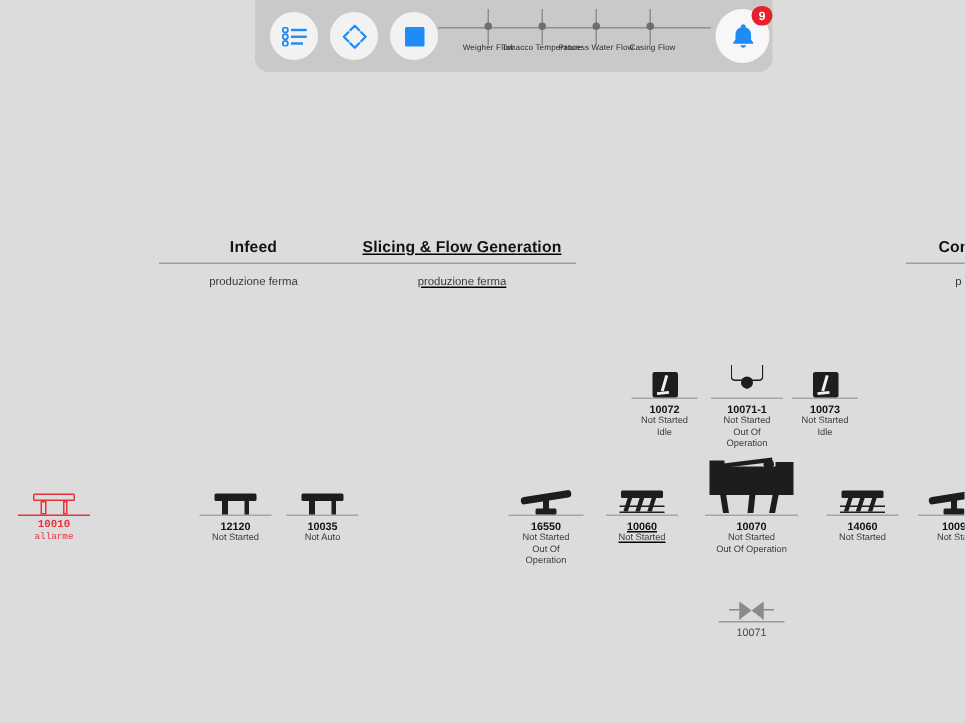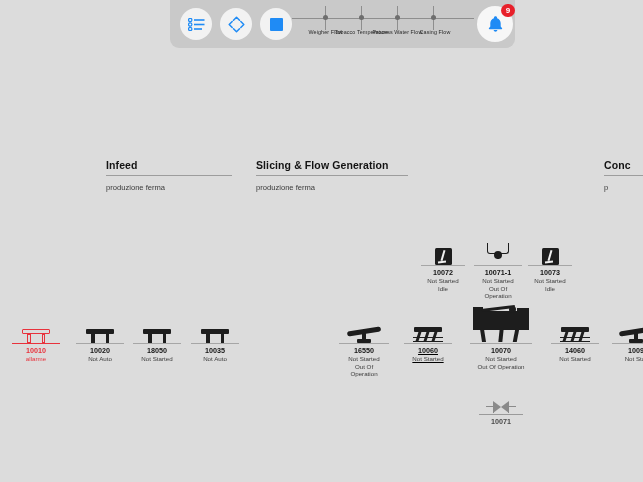--- a/index.html
+++ b/index.html
@@ -107,21 +107,21 @@
     color: #fff;
     font-size: 8px;
     font-weight: bold;
     line-height: 13px;
     text-align: center;
   }
 
   
   .section {
     position: absolute;
-    text-align: left;
+    text-align: center;
   }
   .section-title {
     font-size: 10.5px;
     font-weight: bold;
     color: #131313;
     letter-spacing: 0.1px;
     white-space: nowrap;
   }
   .section-rule {
     margin-top: 4px;
@@ -157,21 +157,21 @@
     font-weight: bold;
     color: #131313;
     white-space: nowrap;
   }
   .eq-status {
     font-size: 6.2px;
     line-height: 7.6px;
     color: #3c3c3c;
     white-space: nowrap;
   }
-  .eq.alarm .eq-id, .eq.alarm .eq-status { color: #e8323c; }
+  .eq.alarm .eq-id, .eq.alarm .eq-status { color: #e8323c; font-family: Liberation Mono, monospace; }
 
   
   .ic-bar {           
     position: relative;
     width: 28px; height: 14px;
   }
   .ic-bar .top {
     position: absolute; left: 0; top: 0;
     width: 28px; height: 4.5px;
     background: #1d1d1d;
@@ -359,21 +359,21 @@
   .ic-valve .tri.a { left: 7px;  border-left: 8px solid #8a8a8a; }
   .ic-valve .tri.b { right: 7px; border-right: 8px solid #8a8a8a; }
   .ic-valve .stub {
     position: absolute; top: 1.5px;
     width: 1.3px; height: 11px;
     background: #8a8a8a;
   }
   .ic-valve .stub.l { left: 7px; }
   .ic-valve .stub.r { right: 7px; }
 
-  .eq.valve .eq-id { color: #4a4a4a; font-weight: bold; }
+  .eq.valve .eq-id { color: #4a4a4a; font-weight: normal; }
   .eq.valve .eq-rule { background: #9a9a9a; }
 </style>
 </head>
 <body>
 
 <div id="stage">
 
   <div id="toolbar">
 
     <div class="tb-btn" id="tb-list">
@@ -432,21 +432,21 @@
     </div>
     <div id="bell-badge">9</div>
   </div>
 
   <div class="section" style="left:106px; top:159px; width:126px;">
     <div class="section-title">Infeed</div>
     <div class="section-rule"></div>
     <div class="section-sub">produzione ferma</div>
   </div>
 
-  <div class="section" style="left:256px; top:159px; width:152px;">
+  <div class="section" style="left:232px; top:159px; width:152px;text-decoration:underline;">
     <div class="section-title">Slicing &amp; Flow Generation</div>
     <div class="section-rule"></div>
     <div class="section-sub">produzione ferma</div>
   </div>
 
   <div class="section" style="left:604px; top:159px; width:70px;">
     <div class="section-title">Conc</div>
     <div class="section-rule"></div>
     <div class="section-sub">p</div>
   </div>
@@ -498,43 +498,31 @@
         <div class="top"></div>
           <div class="lg l"></div>
           <div class="lg r"></div>
       </div>
     </div>
     <div class="eq-rule" style="background:#e8323c;"></div>
     <div class="eq-id">10010</div>
     <div class="eq-status">allarme</div>
   </div>
 
-  <div class="eq" style="left:76px; top:301px; width:48px;">
-    <div class="eq-icon">
-      <div class="ic-bar">
-        <div class="top"></div>
-          <div class="lg l"></div>
-          <div class="lg r"></div>
-      </div>
-    </div>
-    <div class="eq-rule"></div>
-    <div class="eq-id">10020</div>
-    <div class="eq-status">Not Auto</div>
-  </div>
 
   <div class="eq" style="left:133px; top:301px; width:48px;">
     <div class="eq-icon">
       <div class="ic-bar">
         <div class="top"></div>
           <div class="lg l"></div>
           <div class="lg r"></div>
       </div>
     </div>
     <div class="eq-rule"></div>
-    <div class="eq-id">18050</div>
+    <div class="eq-id">12120</div>
     <div class="eq-status">Not Started</div>
   </div>
 
   <div class="eq" style="left:191px; top:301px; width:48px;">
     <div class="eq-icon">
       <div class="ic-bar">
         <div class="top"></div>
           <div class="lg l"></div>
           <div class="lg r"></div>
       </div>

